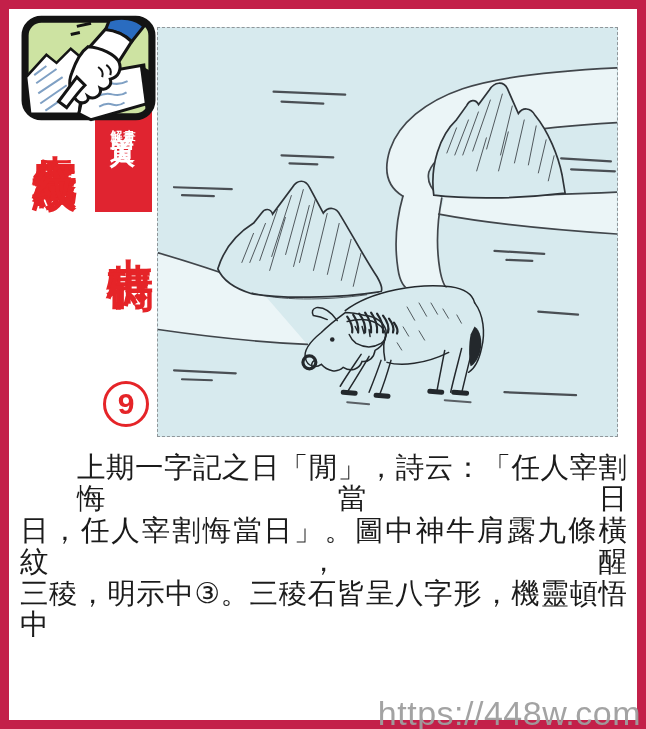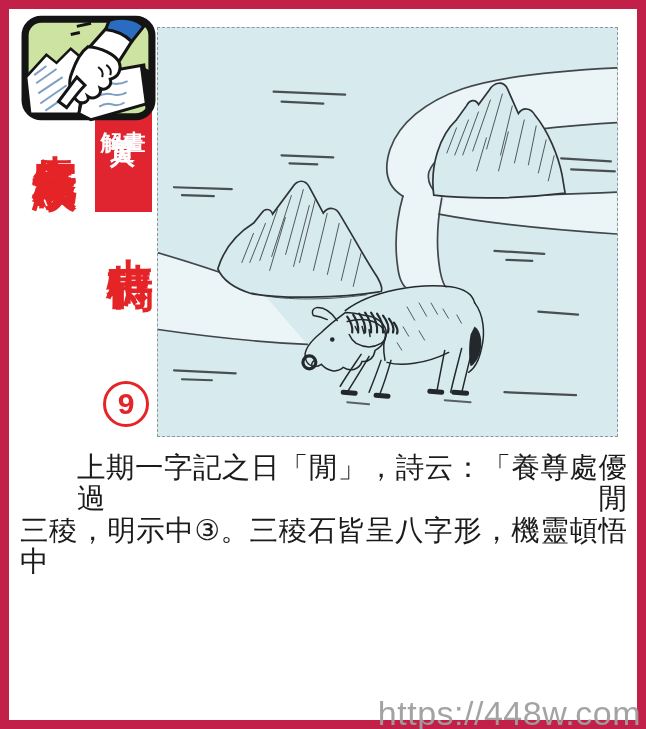--- a/index.html
+++ b/index.html
@@ -6,21 +6,21 @@
   .page{position:relative;width:646px;height:729px;background:#ffffff;overflow:hidden;
         font-family:"Liberation Sans","DejaVu Sans",sans-serif;}
   .frame-border{position:absolute;inset:0;border:9px solid var(--frame-red);z-index:5;pointer-events:none;}
 
   .logo{position:absolute;left:20px;top:14px;width:137px;height:110px;z-index:3;}
 
   .badge{position:absolute;left:95px;top:112px;width:57px;height:100px;background:var(--badge-red);
          color:#fff;display:flex;flex-direction:column;align-items:center;z-index:2;}
   .badge-main{writing-mode:vertical-rl;text-orientation:upright;font-size:25px;font-weight:700;
               letter-spacing:4px;margin-top:3px;}
-  .badge-sub{font-size:22px;font-weight:700;letter-spacing:1px;margin-top:1px;white-space:nowrap;}
+  .badge-sub{font-size:12px;font-weight:700;letter-spacing:1px;margin-top:1px;white-space:nowrap;}
 
   .main-title{position:absolute;left:26px;top:120px;writing-mode:vertical-rl;text-orientation:upright;
               font-size:44px;font-weight:700;color:var(--title-red);letter-spacing:2px;z-index:1;}
   .special-label{position:absolute;left:100px;top:221px;writing-mode:vertical-rl;text-orientation:upright;
               font-size:46px;font-weight:700;color:var(--title-red);letter-spacing:5px;}
   .special-circle{position:absolute;left:103px;top:381px;width:46px;height:46px;box-sizing:border-box;
               border:3.5px solid var(--title-red);border-radius:50%;display:flex;align-items:center;
               justify-content:center;font-size:30px;font-weight:700;color:var(--title-red);}
 
   .scene{position:absolute;left:157px;top:27px;width:461px;height:410px;background:var(--scene-bg);
@@ -148,21 +148,22 @@
           <path d="M297,366 l13,1 M273,365 l12,1 M219,369 l12,1 M186,366 l12,1"></path>
         </g>
         <g stroke="#5a6065" stroke-width="2" stroke-linecap="round">
           <path d="M190,376 l22,2 M288,374 l26,2"></path>
         </g>
       </g>
     </svg>
   </div>
 
   <div class="commentary">
-    <div class="cline first">上期一字記之日「閒」，詩云：「養尊處優過閒</div>
+    <div class="cline first">上期一字記之日「閒」，詩云：「任人宰割悔當日</div>
+    <div class="cline">日，任人宰割悔當日」。圖中神牛肩露九條橫紋，醒</div>
     <div class="cline">三稜，明示中③。三稜石皆呈八字形，機靈頓悟中</div>
 
   </div>
 
   <div class="watermark">https://448w.com</div>
 
   <div class="frame-border"></div>
 </div>
 
 </body></html>

